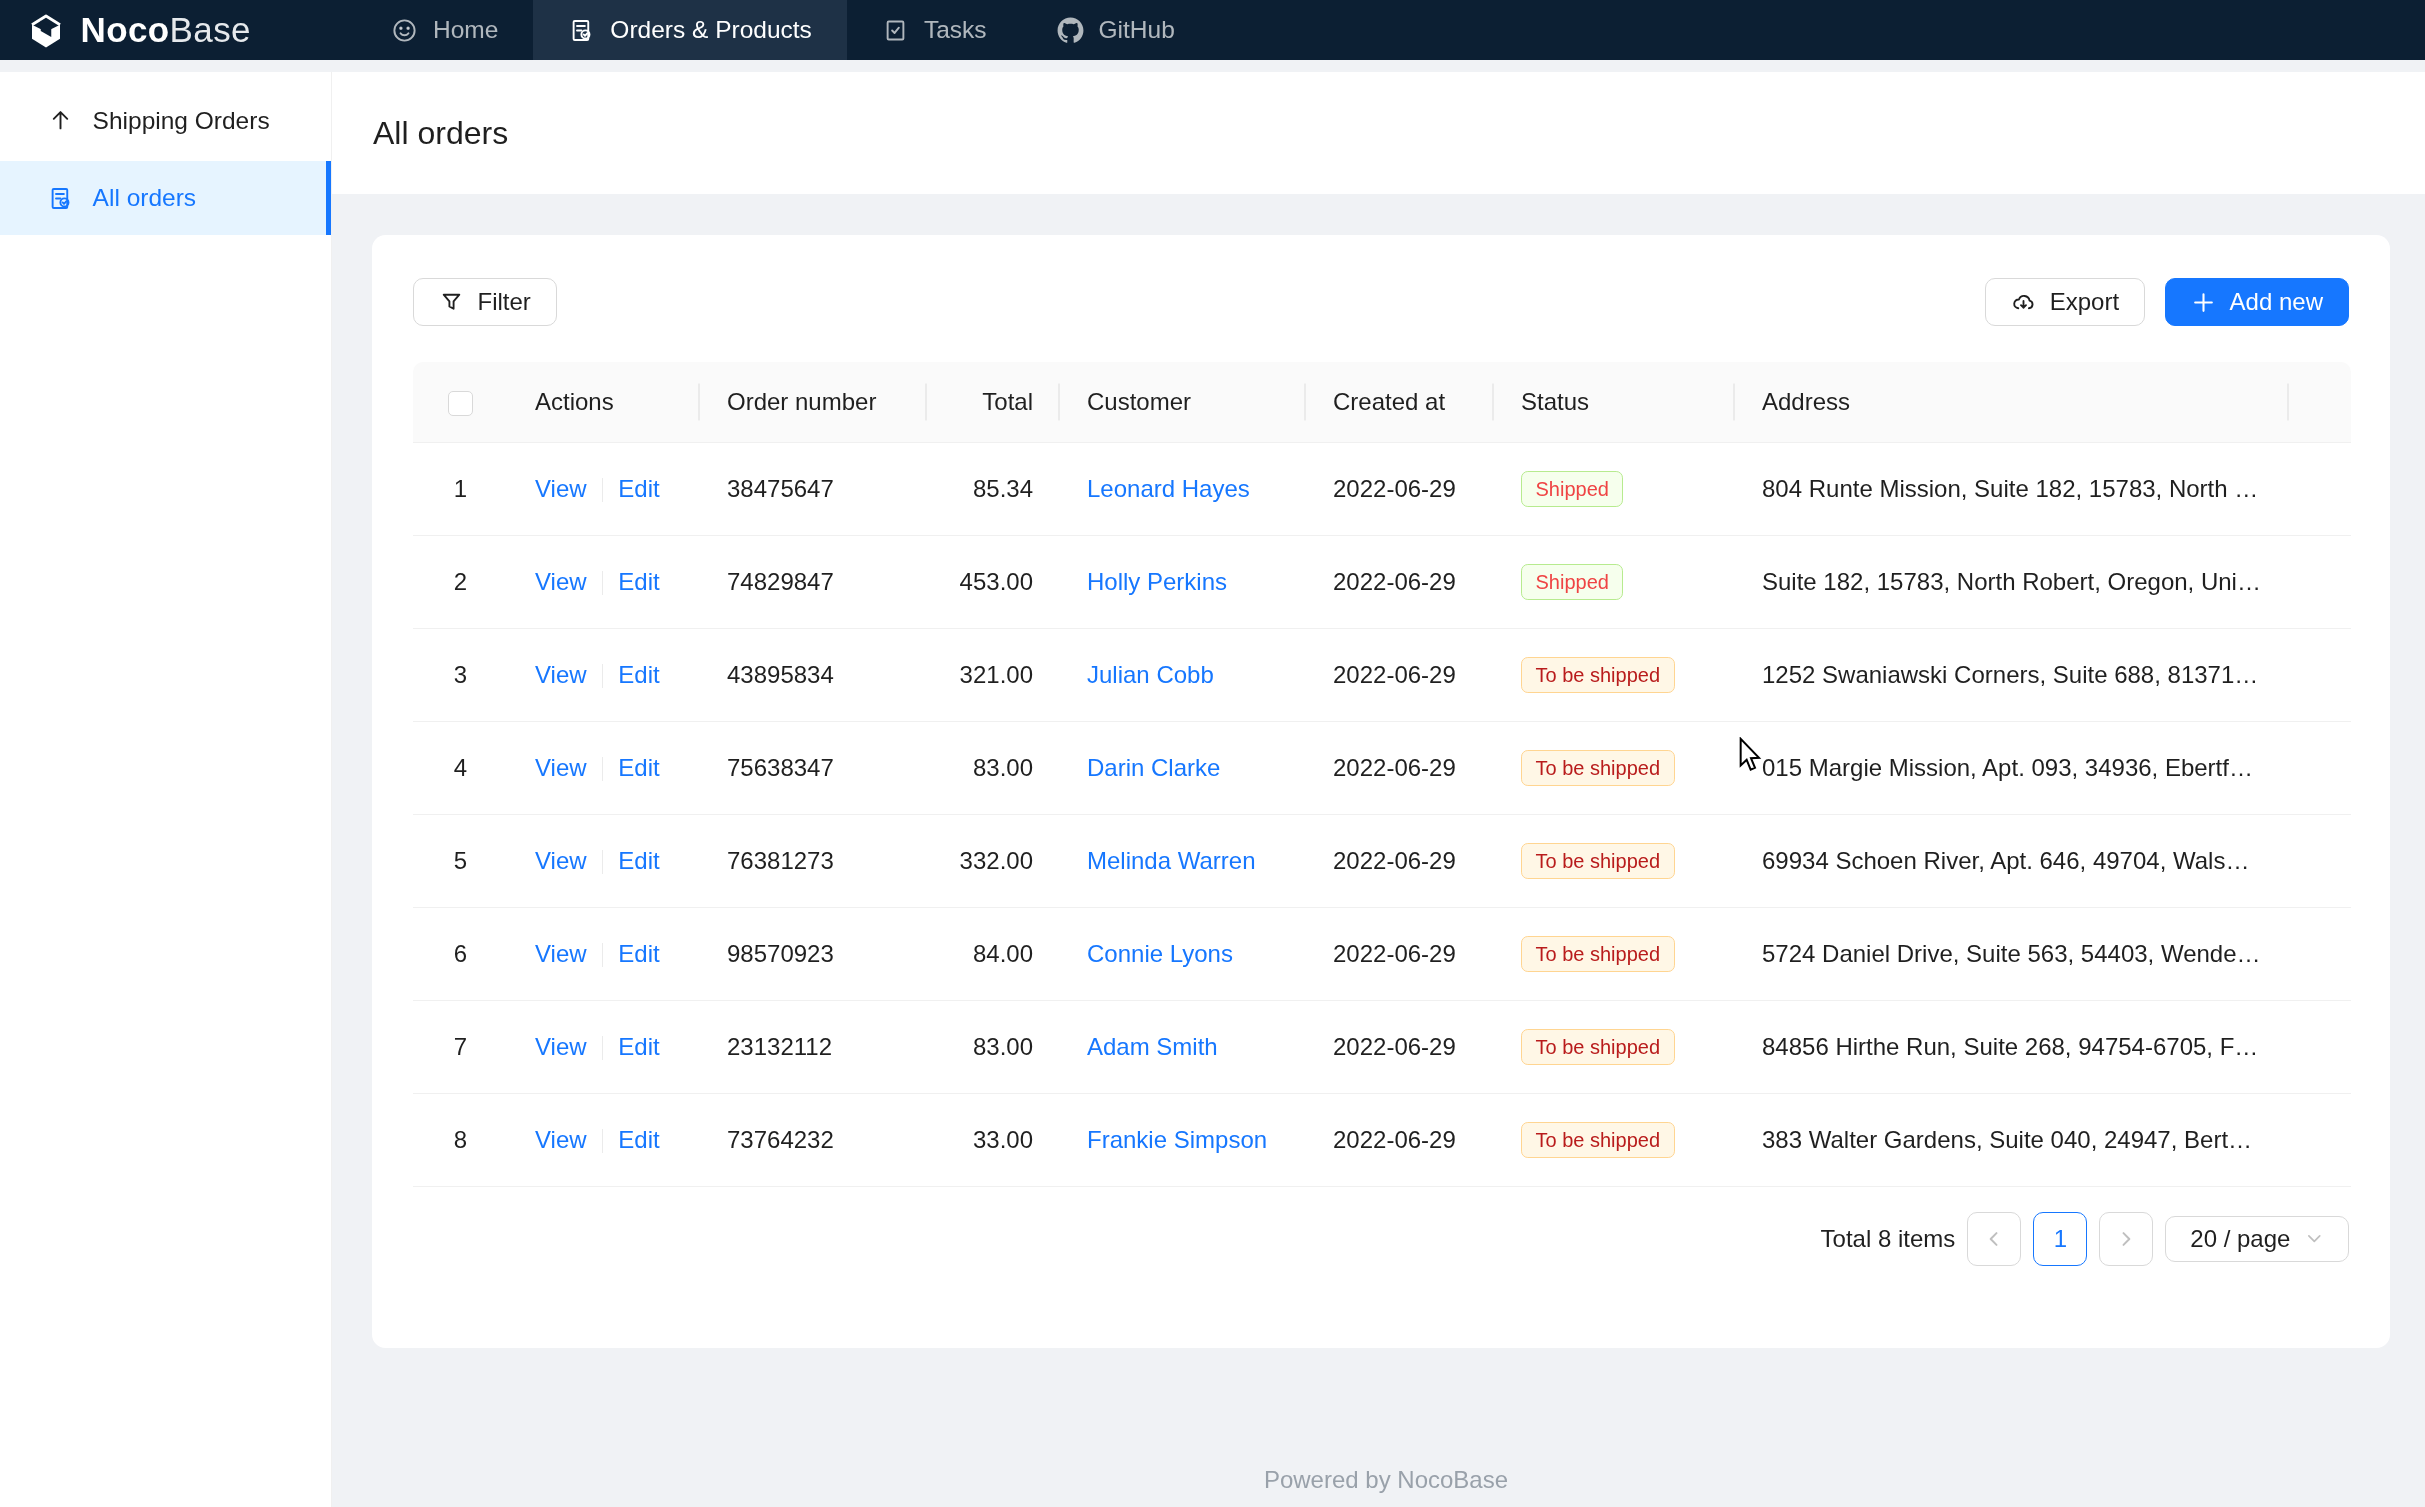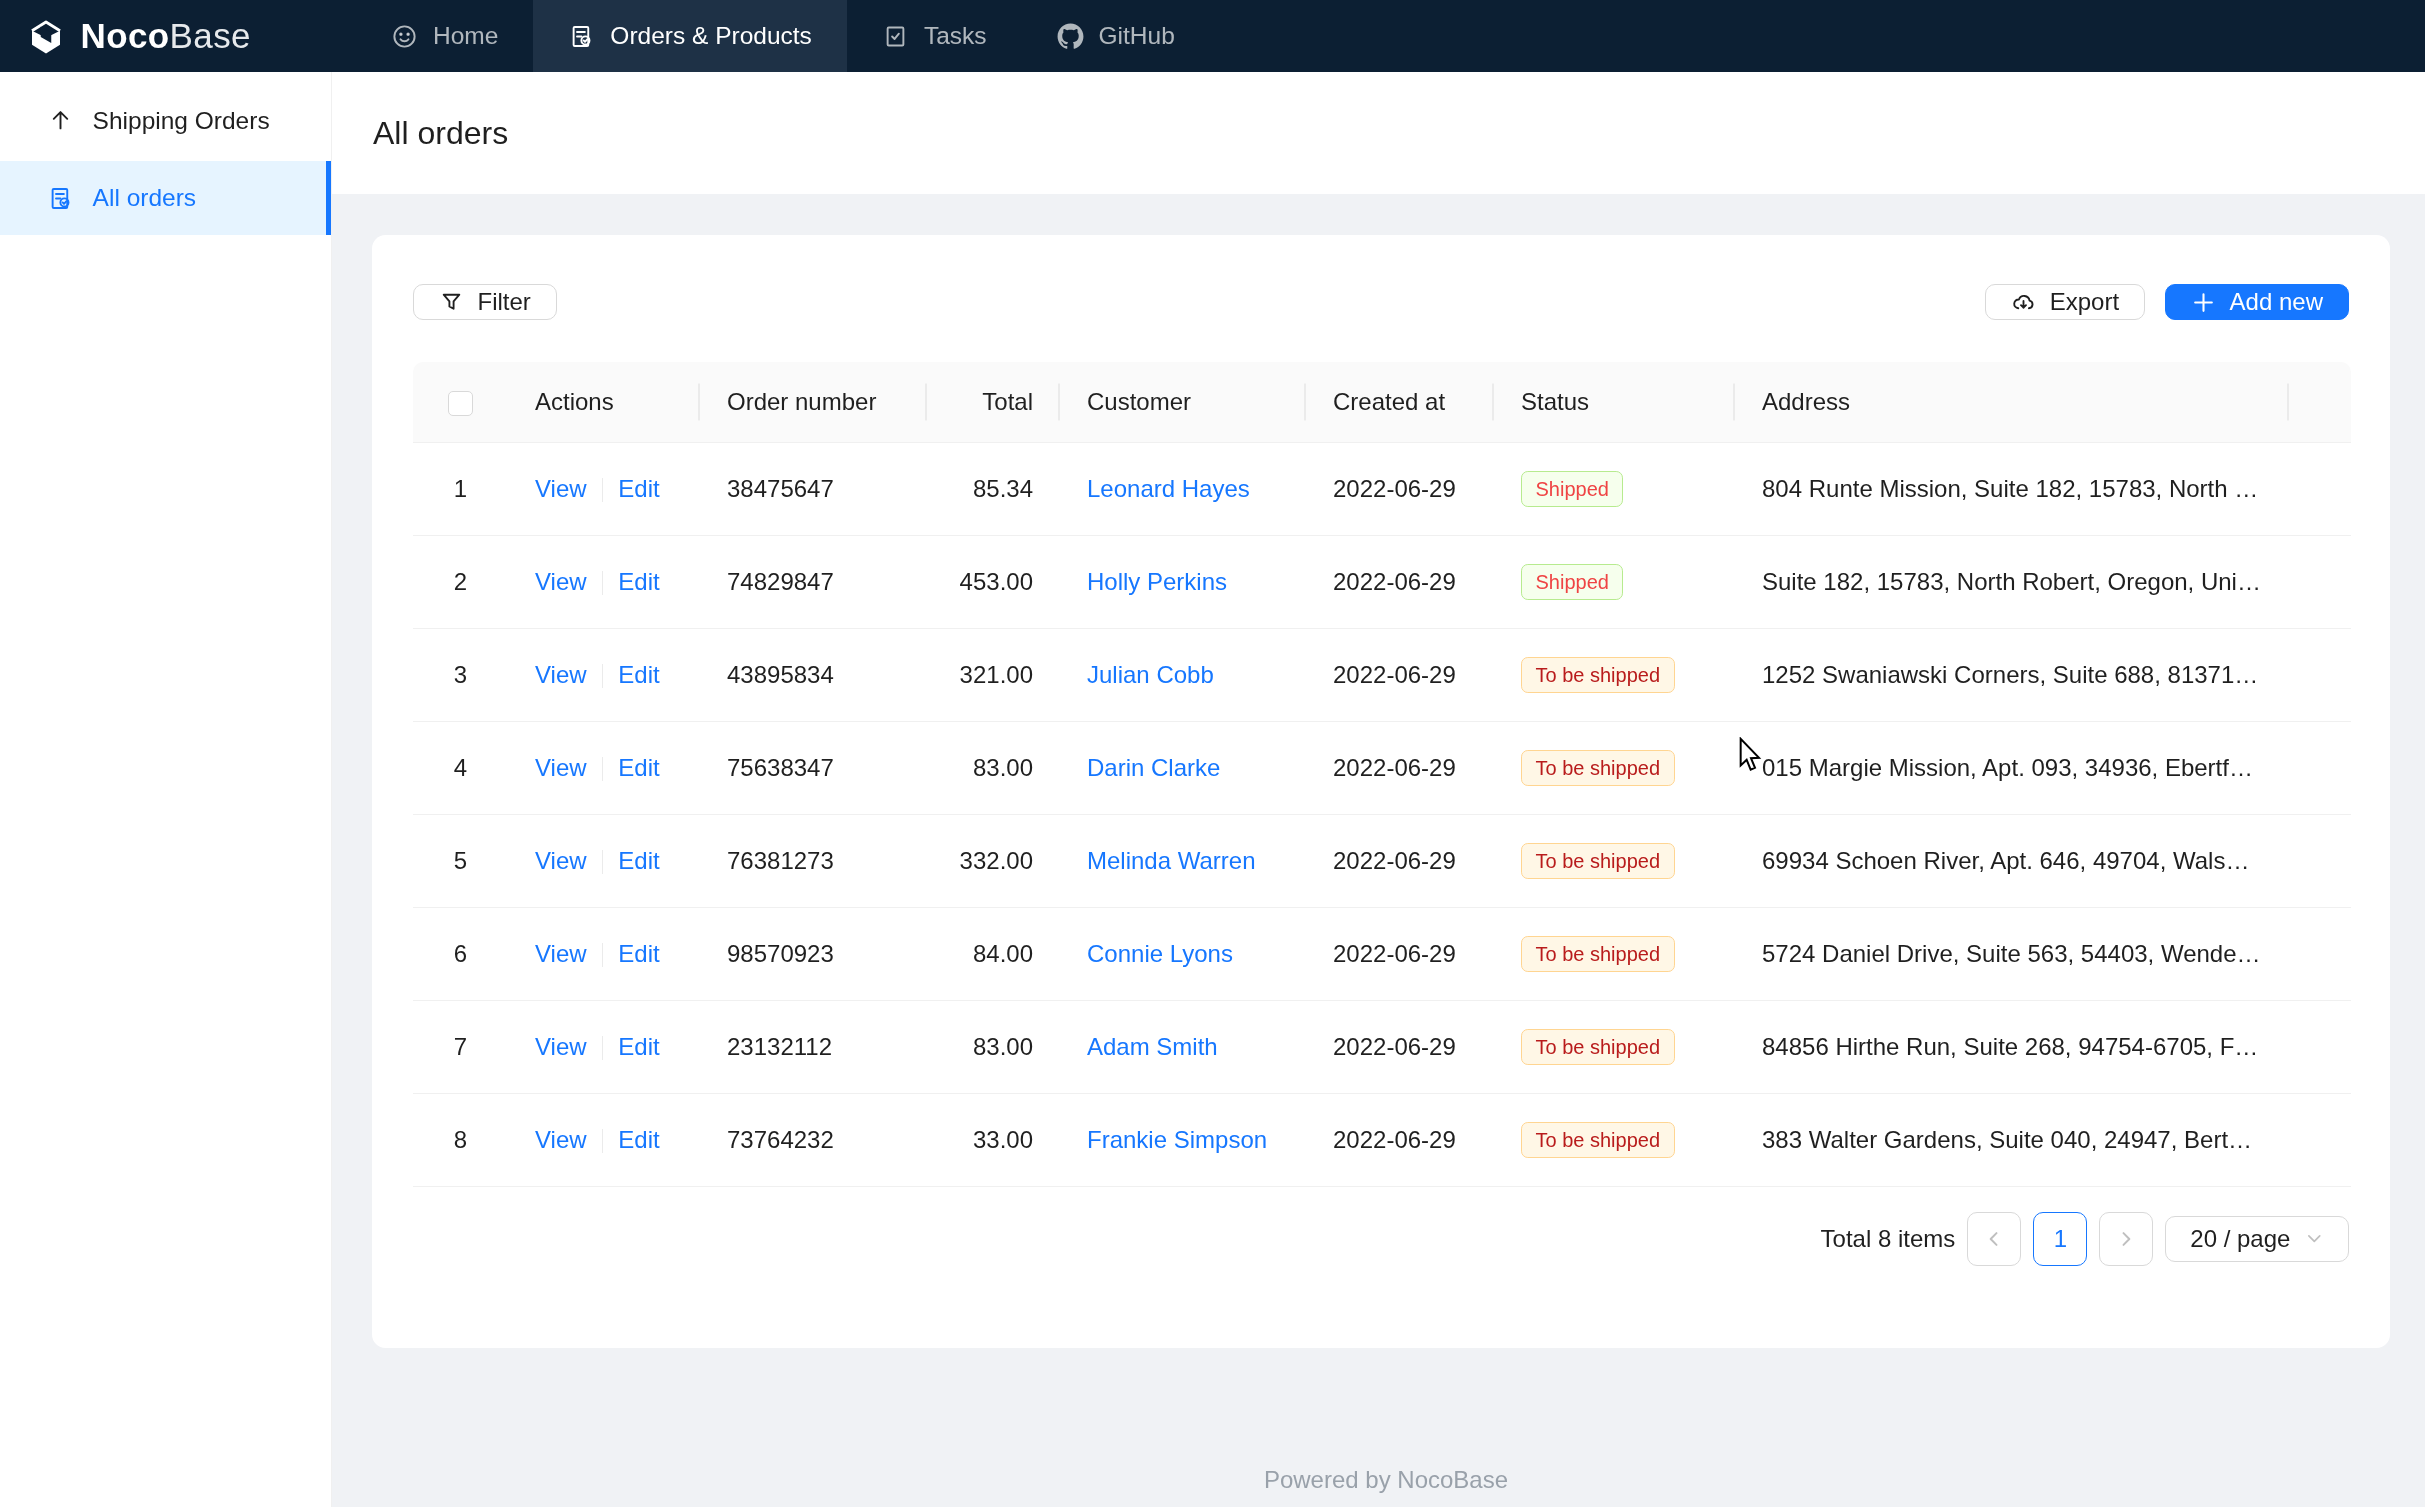--- a/index.html
+++ b/index.html
@@ -1,20 +1,20 @@
 <!DOCTYPE html>
 <html style="font-size:13.5px"><head>
 <meta charset="utf-8">
 <style>
   * { margin:0; padding:0; box-sizing:border-box; }
   html,body { width:2426px; height:1508px; overflow:hidden; }
   body { font-family:"Liberation Sans","DejaVu Sans",sans-serif; background:#f0f2f5; color:rgba(0,0,0,.88); }
 
   
-  .navbar { position:absolute; top:0; left:0; width:2426px; height:72px; background:#0c1f33; display:flex; align-items:stretch; z-index:10; }
+  .navbar { position:absolute; top:0; left:0; width:2426px; height:60px; background:#0c1f33; display:flex; align-items:stretch; z-index:10; }
   .logo { display:flex; align-items:center; gap:13.5px; padding:0 29px 0 25px; }
   .logo svg { width:42px; height:42px; }
   .logo-text { font-size:35px; color:#fff; letter-spacing:0.4px; white-space:nowrap; }
   .logo-noco { font-weight:bold; }
   .logo-base { font-weight:300; color:#e6e9ec; }
   .nav-menu { display:flex; align-items:stretch; margin-left:76px; }
   .nav-item { display:flex; align-items:center; gap:15px; padding:0 35px; font-size:24.5px; color:rgba(255,255,255,.68); cursor:pointer; white-space:nowrap; }
   .nav-item svg { width:27px; height:27px; }
   .nav-item.active { background:#1e3146; color:#fff; }
   .nav-right { margin-left:auto; display:flex; align-items:center; gap:63px; padding-right:41px; }
@@ -31,21 +31,21 @@
 
   
   .page-header { position:absolute; left:332px; top:72px; right:0; height:123px; background:#fff; display:flex; align-items:center; padding-left:41px; }
   .page-title { font-size:32px; font-weight:500; color:rgba(0,0,0,.88); }
 
   
   .content { position:absolute; left:332px; top:194px; right:0; bottom:0; background:#f0f2f5; }
   .card { position:absolute; left:40px; top:41px; width:2018px; height:1113px; background:#fff; border-radius:13.5px; padding:41px; }
 
   .toolbar { display:flex; align-items:center; height:52px; margin-bottom:34px; }
-  .btn { display:inline-flex; align-items:center; justify-content:center; gap:13.5px; height:36px; padding:0 25px; border:1.7px solid #d9d9d9; border-radius:10px; background:#fff; font-size:24px; color:rgba(0,0,0,.88); cursor:pointer; white-space:nowrap; }
+  .btn { display:inline-flex; align-items:center; justify-content:center; gap:13.5px; height:48px; padding:0 25px; border:1.7px solid #d9d9d9; border-radius:10px; background:#fff; font-size:24px; color:rgba(0,0,0,.88); cursor:pointer; white-space:nowrap; }
   .btn svg { width:25px; height:25px; }
   .btn-primary { background:#1677ff; border-color:#1677ff; color:#fff; margin-left:20px; }
   .toolbar-right { margin-left:auto; display:flex; align-items:center; }
 
   
   table { border-collapse:collapse; table-layout:fixed; width:1936px; }
   th, td { font-size:24px; font-weight:normal; text-align:left; padding:0 27px; overflow:hidden; white-space:nowrap; text-overflow:ellipsis; }
   thead th { height:80px; background:#fafafa; font-weight:500; position:relative; }
   thead th.sep::after { content:""; position:absolute; right:0; top:50%; transform:translateY(-50%); width:1.7px; height:37px; background:rgba(0,0,0,.06); }
   thead th:first-child { border-top-left-radius:10px; }

